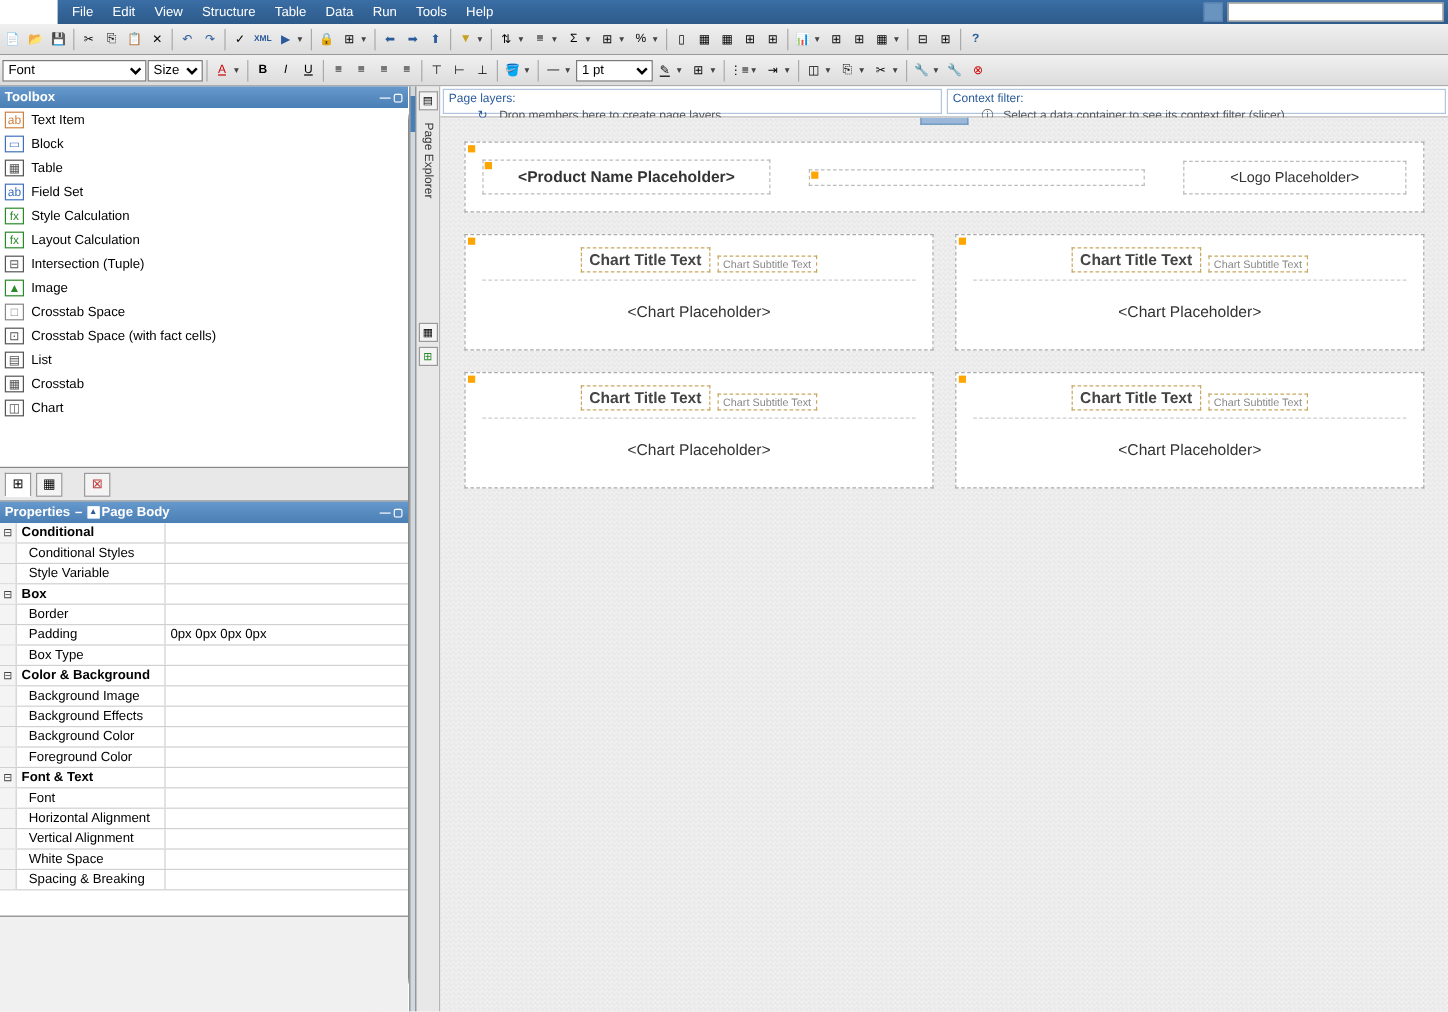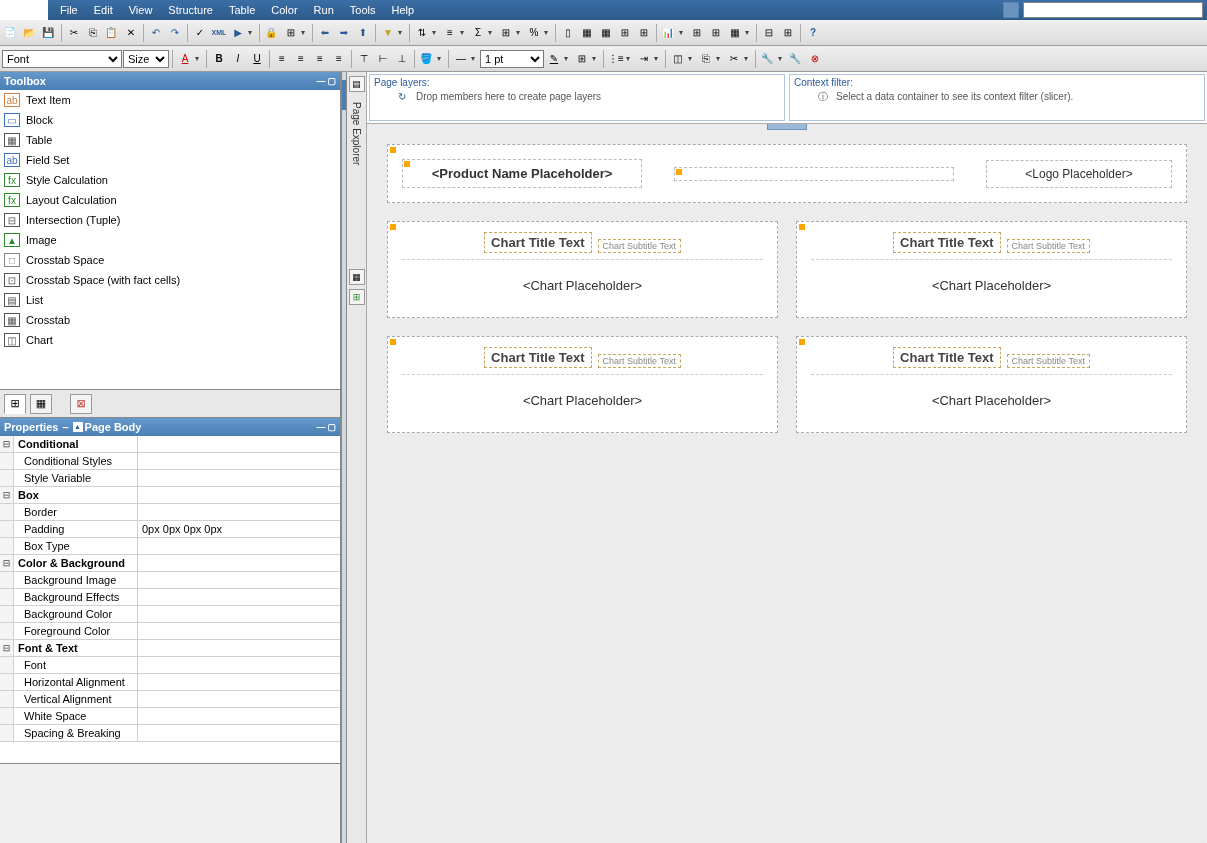--- a/index.html
+++ b/index.html
@@ -13,21 +13,21 @@
 .toolbar { background: linear-gradient(#f0f0f0, #dcdcdc); border-bottom: 1px solid #999; height: 26px; display: flex; align-items: center; padding: 0 2px; gap: 1px; }
 .tb-btn { width: 18px; height: 18px; display: inline-flex; align-items: center; justify-content: center; cursor: pointer; border: 1px solid transparent; font-size: 10px; }
 .tb-sep { width: 1px; height: 18px; background: #aaa; margin: 0 2px; }
 .tb-drop { width: 8px; font-size: 8px; color: #444; }
 .tb-select { height: 18px; font-size: 11px; border: 1px solid #7a7a7a; background: #fff; }
 .tb-select.font { width: 120px; }
 .tb-select.size { width: 46px; }
 .tb-select.pt { width: 64px; }
 
 .main { display: flex; height: calc(843px - 20px - 26px - 26px); }
-.left-col { width: 341px; display: flex; flex-direction: column; border-right: 1px solid #888; }
+.left-col { width: 341px; display: flex; flex-direction: column; border-right: 1px solid #888; border-radius: 30px; }
 .panel-header { background: linear-gradient(#6699cc, #4a7fb5); color: #fff; font-size: 11px; font-weight: bold; padding: 2px 4px; display: flex; align-items: center; height: 18px; }
 .panel-header .spacer { flex: 1; }
 .panel-header .min-btn { font-size: 9px; cursor: pointer; margin-left: 2px; }
 .toolbox-body { flex: 0 0 300px; overflow-y: scroll; background: #fff; border-bottom: 1px solid #888; }
 .tbx-item { display: flex; align-items: center; padding: 3px 4px; cursor: pointer; gap: 6px; }
 .tbx-icon { width: 16px; height: 14px; display: inline-flex; align-items: center; justify-content: center; font-size: 10px; border: 1px solid #888; }
 .tbx-tabs { height: 28px; background: #e8e8e8; border-bottom: 1px solid #888; display: flex; align-items: center; padding: 0 4px; gap: 4px; }
 .tbx-tab { width: 22px; height: 20px; border: 1px solid #999; background: #f4f4f4; display: inline-flex; align-items: center; justify-content: center; cursor: pointer; font-size: 11px; }
 .tbx-tab.active { background: #fff; border-bottom: 1px solid #fff; }
 
@@ -38,21 +38,21 @@
 .prop-name.cat { font-weight: bold; }
 .prop-name.sub { padding-left: 10px; }
 .prop-val { flex: 1; padding: 0 4px; height: 100%; line-height: 17px; }
 .info-box { height: 80px; background: #f0f0f0; border-top: 1px solid #888; }
 
 .explorer-strip { width: 20px; background: #e8e8e8; border-right: 1px solid #aaa; display: flex; flex-direction: column; align-items: center; padding-top: 4px; gap: 4px; }
 .explorer-strip .vtab { writing-mode: vertical-rl; font-size: 10px; padding: 6px 2px; cursor: pointer; color: #333; }
 .explorer-strip .ebtn { width: 16px; height: 16px; border: 1px solid #999; background: #f4f4f4; cursor: pointer; font-size: 9px; display: flex; align-items: center; justify-content: center; }
 
 .canvas-area { flex: 1; display: flex; flex-direction: column; background: #e0e0e0; }
-.dropzone-row { display: flex; height: 52px; background: #fff; border-bottom: 1px solid #aaa; }
+.dropzone-row { display: flex; height: 26px; background: #fff; border-bottom: 1px solid #aaa; }
 .dz { flex: 1; border: 1px solid #b0c4de; margin: 2px; padding: 2px 4px; font-size: 10px; }
 .dz-title { color: #2a5a9a; font-size: 10px; }
 .dz-hint { color: #555; padding-left: 24px; font-size: 10px; line-height: 18px; }
 .dz-hint .dz-ico { display: inline-block; width: 14px; height: 12px; margin-right: 4px; }
 
 .report-canvas { flex: 1; overflow: auto; background: repeating-conic-gradient(#e8e8e8 0% 25%, #f0f0f0 0% 50%) 50% / 4px 4px; padding: 20px; position: relative; }
 .handle-tab { position: absolute; top: 0; left: 50%; width: 40px; height: 6px; background: #9cb8d8; border: 1px solid #6a94c0; border-top: none; transform: translateX(-50%); }
 
 .rpt-block { background: #fff; border: 1px dashed #aaa; margin-bottom: 18px; padding: 14px; position: relative; }
 .corner { position: absolute; top: 2px; left: 2px; width: 6px; height: 6px; background: orange; }
@@ -72,21 +72,21 @@
 </style>
 </head>
 <body>
 
 <div class="menubar">
   <span>File</span>
   <span>Edit</span>
   <span>View</span>
   <span>Structure</span>
   <span>Table</span>
-  <span>Color</span>
+  <span>Data</span>
   <span>Run</span>
   <span>Tools</span>
   <span>Help</span>
   <div class="menubar-right">
     <div class="handle"></div>
     <div class="menubar-input"></div>
   </div>
 </div>
 
 <div class="toolbar">

